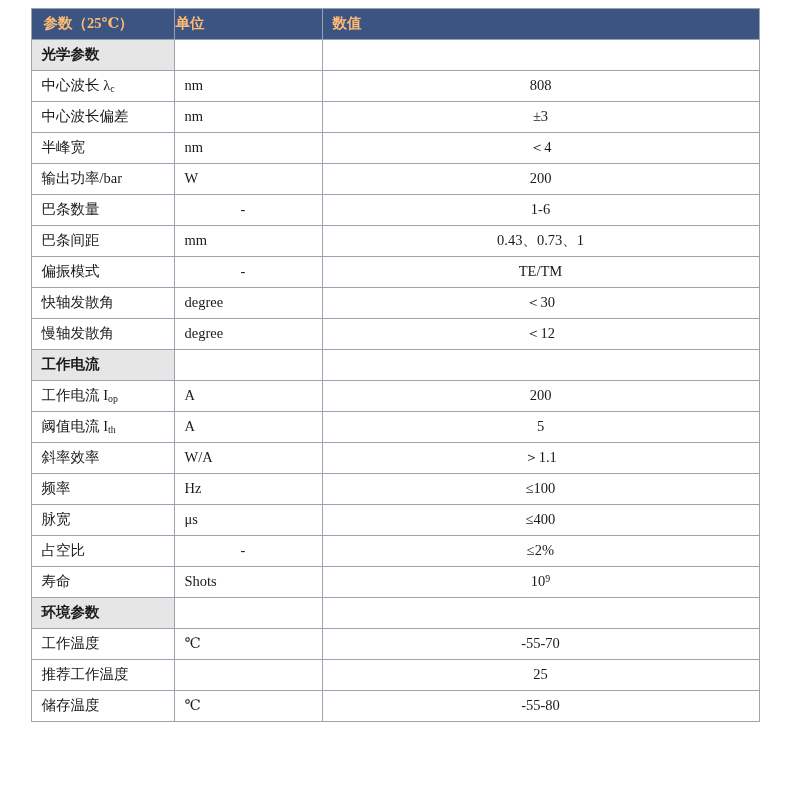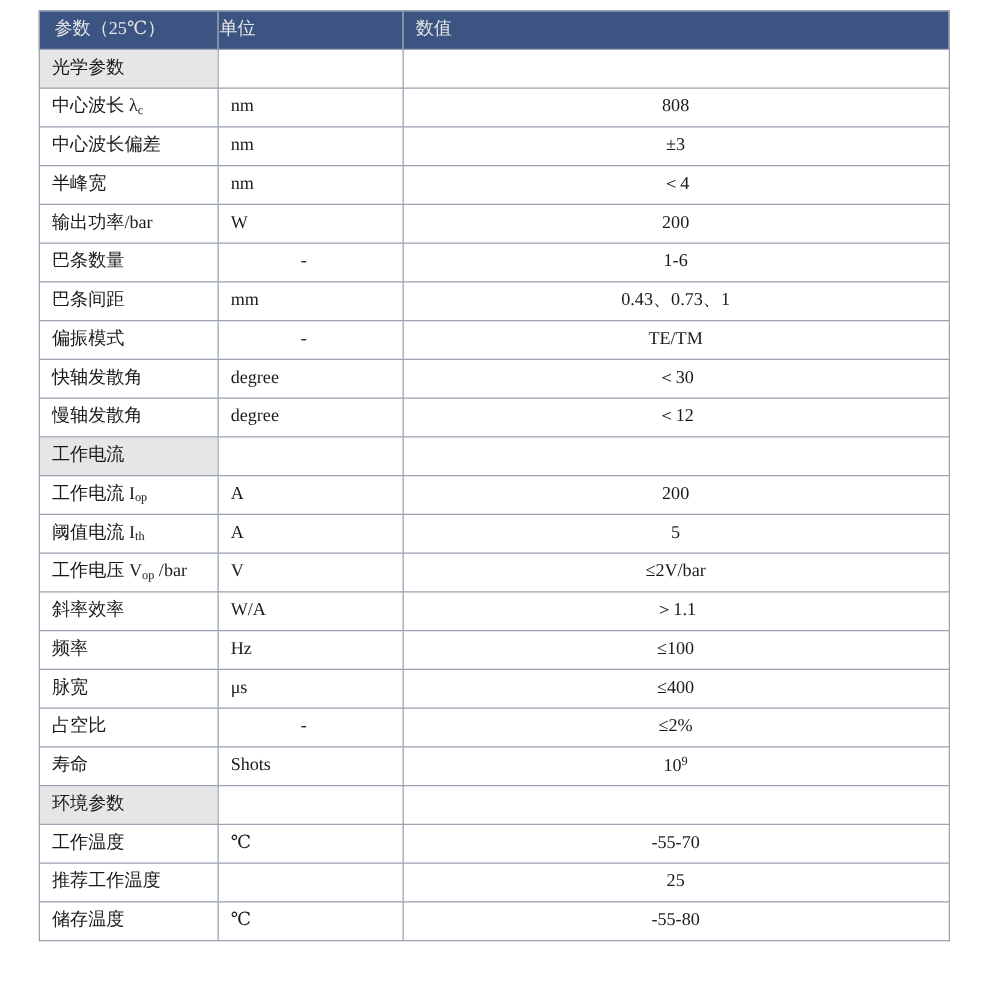--- a/index.html
+++ b/index.html
@@ -34,22 +34,22 @@
     border: 1px solid #9aa3b0;
     height: 31px;
     padding: 0 10px;
     font-size: 14.5px;
     line-height: 1.2;
     vertical-align: middle;
     box-sizing: border-box;
   }
   thead th {
     background: #3b5482;
-    color: #e5e5e5;
-    font-weight: normal;
+    color: #fdba74;
+    font-weight: bold;
     border: 1px solid #3b5482;
     height: 33px;
   }
   thead th.h-param { text-align: left; padding-left: 12px; }
   thead th.h-unit  { text-align: left; padding-left: 1px; }
   thead th.h-value { text-align: left; }
 
   td.param {
     text-align: left;
     padding-left: 12px;
@@ -59,21 +59,21 @@
     text-align: left;
     padding-left: 12px;
     margin-top: 32px;
   }
   td.unit.center { text-align: center; padding-left: 0; }
   td.value {
     text-align: center;
   }
   tr.section td.param {
     background: #e7e6e6;
-    font-weight: normal;
+    font-weight: bold;
   }
   tr.section td.unit,
   tr.section td.value {
     background: #ffffff;
   }
   sub, sup {
     font-size: 0.68em;
   }
   sub { vertical-align: -0.22em; }
   sup { vertical-align: 0.45em; }
@@ -155,25 +155,20 @@
           <td class="param">工作电流 I<sub>op</sub></td>
           <td class="unit">A</td>
           <td class="value">200</td>
         </tr>
         <tr>
           <td class="param">阈值电流 I<sub>th</sub></td>
           <td class="unit">A</td>
           <td class="value">5</td>
         </tr>
         <tr>
-          <td class="param">工作电压 V<sub>op</sub> /bar</td>
-          <td class="unit">V</td>
-          <td class="value">≤2V/bar</td>
-        </tr>
-        <tr>
           <td class="param">斜率效率</td>
           <td class="unit">W/A</td>
           <td class="value">＞1.1</td>
         </tr>
         <tr>
           <td class="param">频率</td>
           <td class="unit">Hz</td>
           <td class="value">≤100</td>
         </tr>
         <tr>

